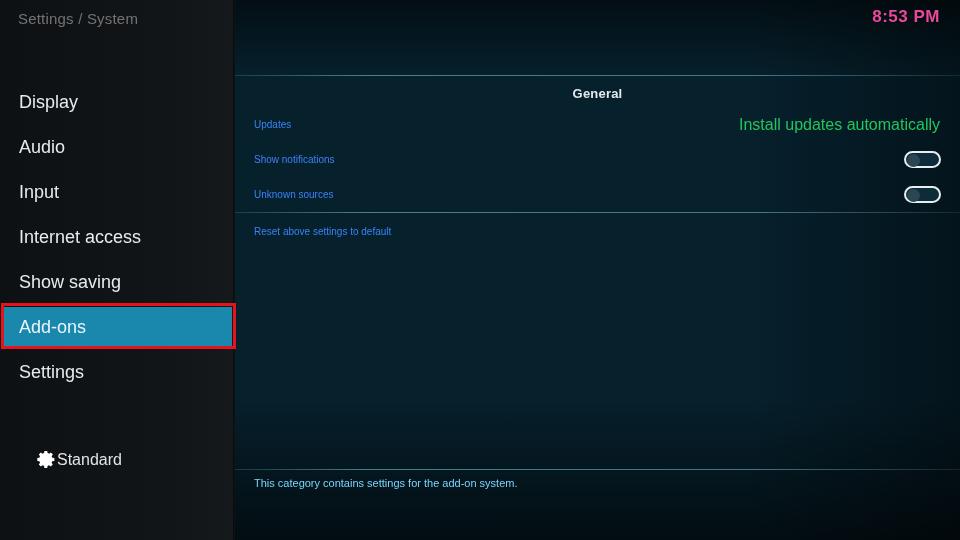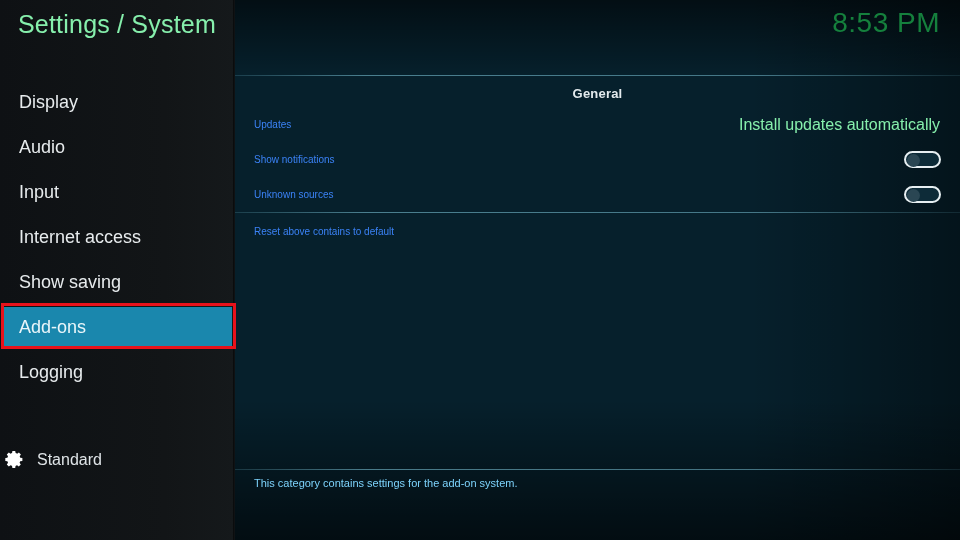--- a/index.html
+++ b/index.html
@@ -55,33 +55,33 @@
     position: absolute;
     left: 233px; top: 0;
     width: 2px; height: 540px;
     background: linear-gradient(to right, rgba(0,0,0,0.65), rgba(0,0,0,0.15));
   }
 
   .header-title {
     position: absolute;
     left: 18px;
     top: 10px;
-    font-size: 25px;
-    color: #86efac;
+    font-size: 15px;
+    color: #737373;
     font-weight: 400;
     letter-spacing: 0.2px;
     white-space: nowrap;
   }
   .clock {
     position: absolute;
     right: 20px;
     top: 7px;
-    font-size: 28px;
-    color: #15803d;
-    font-weight: 400;
+    font-size: 17px;
+    color: #ec4899;
+    font-weight: 700;
     letter-spacing: 0.5px;
     white-space: nowrap;
   }
 
   .menu {
     position: absolute;
     left: 0;
     top: 80px;
     width: 235px;
   }
@@ -122,25 +122,24 @@
     height: 46px;
     border: 3px solid #e8121b;
     box-sizing: border-box;
     z-index: 5;
     pointer-events: none;
   }
 
   
   .profile {
     position: absolute;
-    left: 4px;
+    left: 36px;
     top: 449px;
     display: flex;
     align-items: center;
-    gap: 12px;
   }
   .gear {
     width: 21px;
     height: 21px;
     display: block;
   }
   .profile-label {
     font-size: 16px;
     color: #dfe4e7;
     white-space: nowrap;
@@ -191,21 +190,21 @@
     font-size: 10px;
     color: #3b82f6;
     white-space: nowrap;
   }
   .row-value {
     position: absolute;
     right: 20px;
     top: 0;
     line-height: 35px;
     font-size: 16px;
-    color: #86efac;
+    color: #22c55e;
     white-space: nowrap;
   }
 
   
   .toggle {
     position: absolute;
     right: 19px;
     top: 9px;
     width: 37px;
     height: 17px;
@@ -261,21 +260,21 @@
       <span class="label">Internet access</span>
     </div>
     <div class="menu-item">
       <span class="label">Show saving</span>
     </div>
     <div class="menu-item selected">
       <span class="hl"></span>
       <span class="label">Add-ons</span>
     </div>
     <div class="menu-item">
-      <span class="label">Logging</span>
+      <span class="label">Settings</span>
     </div>
   </div>
 
   <div class="annotation-box"></div>
 
   <div class="profile">
     <span>
       <svg class="gear" viewBox="0 0 24 24" aria-hidden="true">
         <path fill="#ffffff" d="M12 8.2a3.8 3.8 0 100 7.6 3.8 3.8 0 000-7.6zm0 5.9a2.1 2.1 0 110-4.2 2.1 2.1 0 010 4.2z"></path>
         <path fill="#ffffff" d="M21 13.6v-3.2l-2.4-.4a6.9 6.9 0 00-.7-1.7l1.4-2-2.3-2.3-2 1.4a6.9 6.9 0 00-1.7-.7L12.8 2.3H9.6l-.4 2.4a6.9 6.9 0 00-1.7.7l-2-1.4-2.3 2.3 1.4 2a6.9 6.9 0 00-.7 1.7l-2.4.4v3.2l2.4.4c.16.6.4 1.17.7 1.7l-1.4 2 2.3 2.3 2-1.4c.53.3 1.1.54 1.7.7l.4 2.4h3.2l.4-2.4c.6-.16 1.17-.4 1.7-.7l2 1.4 2.3-2.3-1.4-2c.3-.53.54-1.1.7-1.7l2.4-.4z"></path>
@@ -305,21 +304,21 @@
     <div class="row" style="top:177px;">
       <span class="row-label">Unknown sources</span>
       <span class="toggle">
         <span class="knob"></span>
       </span>
     </div>
 
     <div class="rule mid"></div>
 
     <div class="row" style="top:214px;">
-      <span class="row-label">Reset above contains to default</span>
+      <span class="row-label">Reset above settings to default</span>
     </div>
 
     <div class="rule bottom"></div>
 
     <div class="footer-desc">This category contains settings for the add-on system.</div>
   </div>
 
 </div>
 
 </body></html>

